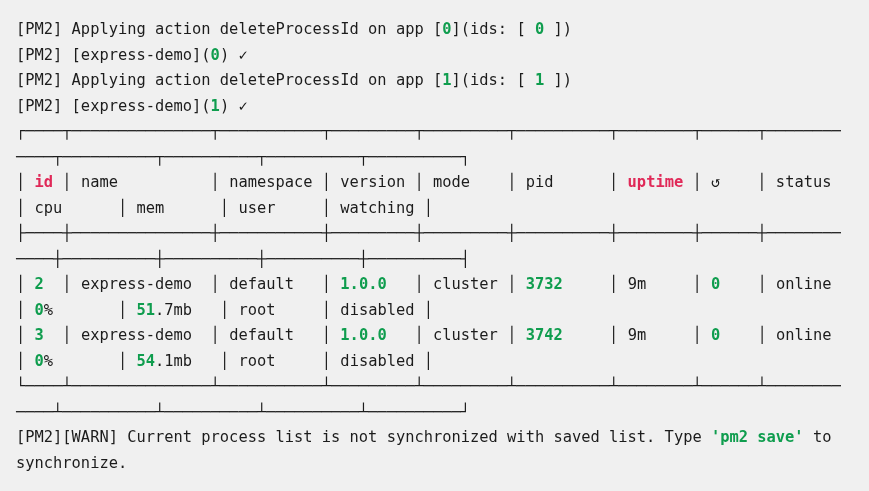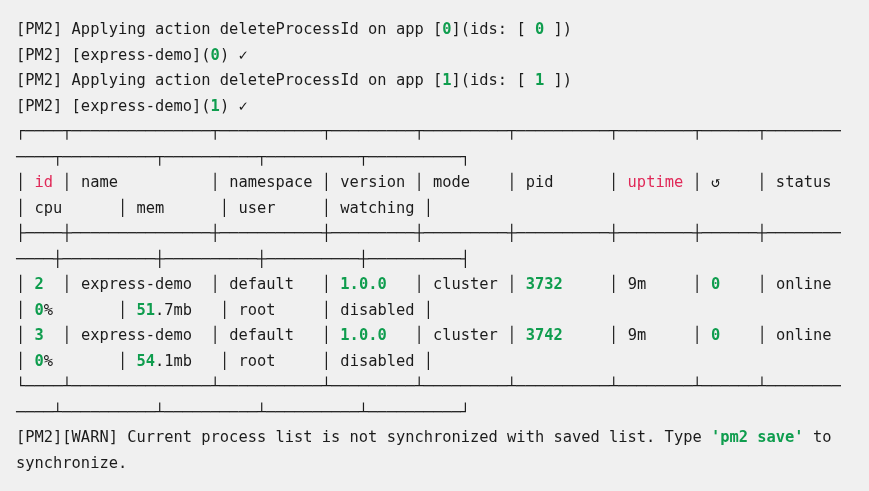--- a/index.html
+++ b/index.html
@@ -19,18 +19,18 @@
     width:869px;height:491px;
     padding:17px 0 0 16px;
     font-family:"DejaVu Sans Mono","Liberation Mono",monospace;
     font-size:15.4px;
     line-height:25.5px;
     color:var(--fg);
     white-space:pre;
   }
   .tl{height:25.5px;white-space:pre;}
   .seg-green{color:var(--green);font-weight:bold;}
-  .seg-red{color:var(--red);font-weight:normal;}
+  .seg-red{color:var(--red);font-weight:bold;}
 </style>
 </head>
 <body>
 
 <div class="terminal" id="terminal"><div class="tl"><span>[PM2] Applying action deleteProcessId on app [</span><span class="seg-green">0</span><span>](ids: [ </span><span class="seg-green">0</span><span> ])</span></div><div class="tl"><span>[PM2] [express-demo](</span><span class="seg-green">0</span><span>) ✓</span></div><div class="tl"><span>[PM2] Applying action deleteProcessId on app [</span><span class="seg-green">1</span><span>](ids: [ </span><span class="seg-green">1</span><span> ])</span></div><div class="tl"><span>[PM2] [express-demo](</span><span class="seg-green">1</span><span>) ✓</span></div><div class="tl"><span>┌────┬───────────────┬───────────┬─────────┬─────────┬──────────┬────────┬──────┬────────</span></div><div class="tl"><span>────┬──────────┬──────────┬──────────┬──────────┐</span></div><div class="tl"><span>│ </span><span class="seg-red">id</span><span> │ name          │ namespace │ version │ mode    │ pid      │ </span><span class="seg-red">uptime</span><span> │ ↺    │ status </span></div><div class="tl"><span>│ cpu      │ mem      │ user     │ watching │</span></div><div class="tl"><span>├────┼───────────────┼───────────┼─────────┼─────────┼──────────┼────────┼──────┼────────</span></div><div class="tl"><span>────┼──────────┼──────────┼──────────┼──────────┤</span></div><div class="tl"><span>│ </span><span class="seg-green">2</span><span>  │ express-demo  │ default   │ </span><span class="seg-green">1.0.0</span><span>   │ cluster │ </span><span class="seg-green">3732</span><span>     │ 9m     │ </span><span class="seg-green">0</span><span>    │ online </span></div><div class="tl"><span>│ </span><span class="seg-green">0</span><span>%       │ </span><span class="seg-green">51</span><span>.7mb   │ root     │ disabled │</span></div><div class="tl"><span>│ </span><span class="seg-green">3</span><span>  │ express-demo  │ default   │ </span><span class="seg-green">1.0.0</span><span>   │ cluster │ </span><span class="seg-green">3742</span><span>     │ 9m     │ </span><span class="seg-green">0</span><span>    │ online </span></div><div class="tl"><span>│ </span><span class="seg-green">0</span><span>%       │ </span><span class="seg-green">54</span><span>.1mb   │ root     │ disabled │</span></div><div class="tl"><span>└────┴───────────────┴───────────┴─────────┴─────────┴──────────┴────────┴──────┴────────</span></div><div class="tl"><span>────┴──────────┴──────────┴──────────┴──────────┘</span></div><div class="tl"><span>[PM2][WARN] Current process list is not synchronized with saved list. Type </span><span class="seg-green">'pm2 save'</span><span> to</span></div><div class="tl"><span>synchronize.</span></div></div>
 
 </body></html>

